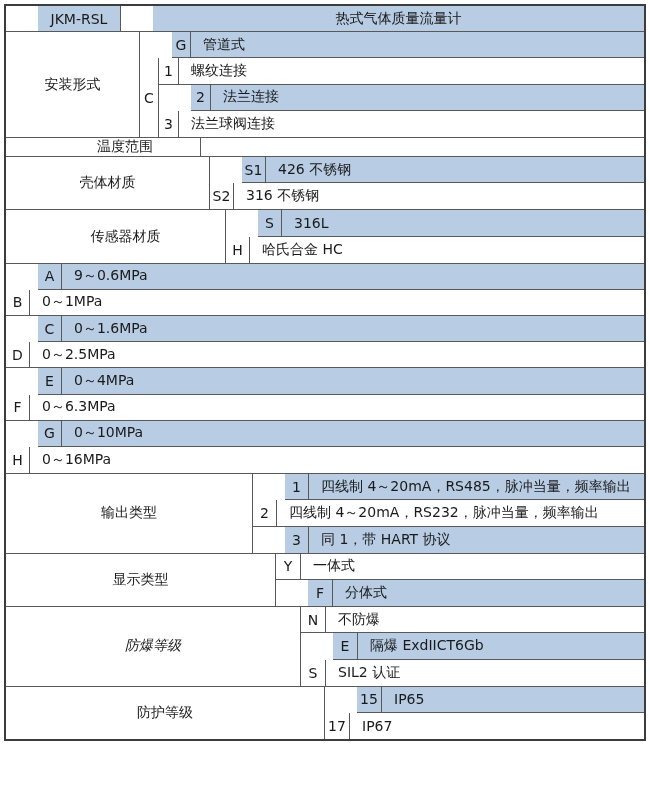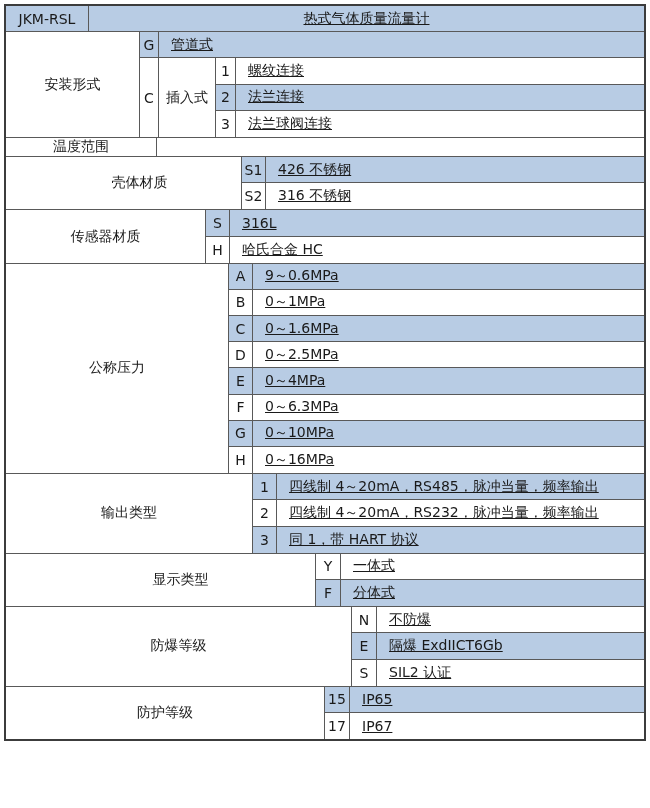--- a/index.html
+++ b/index.html
@@ -17,34 +17,34 @@
   .grp:last-child{border-bottom:none;text-align:center;}
   .rows{flex:1;display:flex;flex-direction:column;min-width:0;}
   .row{display:flex;align-items:stretch;height:26.2px;box-sizing:border-box;border-bottom:1px solid #595959;}
   .rows > :last-child{border-bottom:none;}
   .subgrp{display:flex;align-items:stretch;}
   .cell{
     box-sizing:border-box;display:flex;align-items:center;
     border-right:1px solid #595959;overflow:hidden;white-space:nowrap;
   }
   .lbl,.code{justify-content:center;}
-  .desc{flex:1;border-right:none;padding-left:12px;text-decoration:underline;}
+  .desc{flex:1;border-right:none;padding-left:12px;}
   .center{justify-content:center;padding-left:0;}
-  .alt{background:#b8cce4;}
+  .alt{background:#b8cce4;margin-left:32px;}
   .hrow{height:26.2px;}
   
   .w-lbl1{width:83px;}   .w-xxx{width:42px;}
   .w-lbl2{width:134px;text-align:right;}  .w-c1{width:19px;}  .w-ins{width:57px;} .w-c2{width:20px;}
-  .w-lbl3{width:151px;}
-  .w-lbl4{width:204px;margin-left:32px;}
-  .w-lbl5{width:200px;}
+  .w-lbl3{width:151px;margin-left:44px;}
+  .w-lbl4{width:204px;}
+  .w-lbl5{width:200px;margin-left:20px;}
   .w-lbl6{width:223px;}
   .w-lbl7{width:247px;}
-  .w-lbl8{width:270px;margin-left:40px;}
-  .w-lbl9{width:346px;}
+  .w-lbl8{width:270px;}
+  .w-lbl9{width:295px;font-style:italic;}
   .w-lbl10{width:319px;}
   .w-c3{width:24px;}     .w-c4{width:25px;}
 </style>
 </head>
 <body>
 
 <div class="page">
   <div class="tbl">
 
     <div class="grp row hrow">
@@ -55,21 +55,20 @@
 
     <div class="grp">
       <div class="cell lbl w-lbl2">安装形式</div>
       <div class="rows">
         <div class="row alt">
           <div class="cell code w-c1">G</div>
           <div class="cell desc">管道式</div>
         </div>
         <div class="subgrp">
           <div class="cell code w-c1">C</div>
-          <div class="cell lbl w-ins">插入式</div>
           <div class="rows">
             <div class="row">
               <div class="cell code w-c2">1</div>
               <div class="cell desc">螺纹连接</div>
             </div>
             <div class="row alt">
               <div class="cell code w-c2">2</div>
               <div class="cell desc">法兰连接</div>
             </div>
             <div class="row">
@@ -109,21 +108,20 @@
           <div class="cell desc">316L</div>
         </div>
         <div class="row">
           <div class="cell code w-c3">H</div>
           <div class="cell desc">哈氏合金 HC</div>
         </div>
       </div>
     </div>
 
     <div class="grp">
-      <div class="cell lbl w-lbl6">公称压力</div>
       <div class="rows">
         <div class="row alt">
           <div class="cell code w-c3">A</div>
           <div class="cell desc">9～0.6MPa</div>
         </div>
         <div class="row">
           <div class="cell code w-c3">B</div>
           <div class="cell desc">0～1MPa</div>
         </div>
         <div class="row alt">

